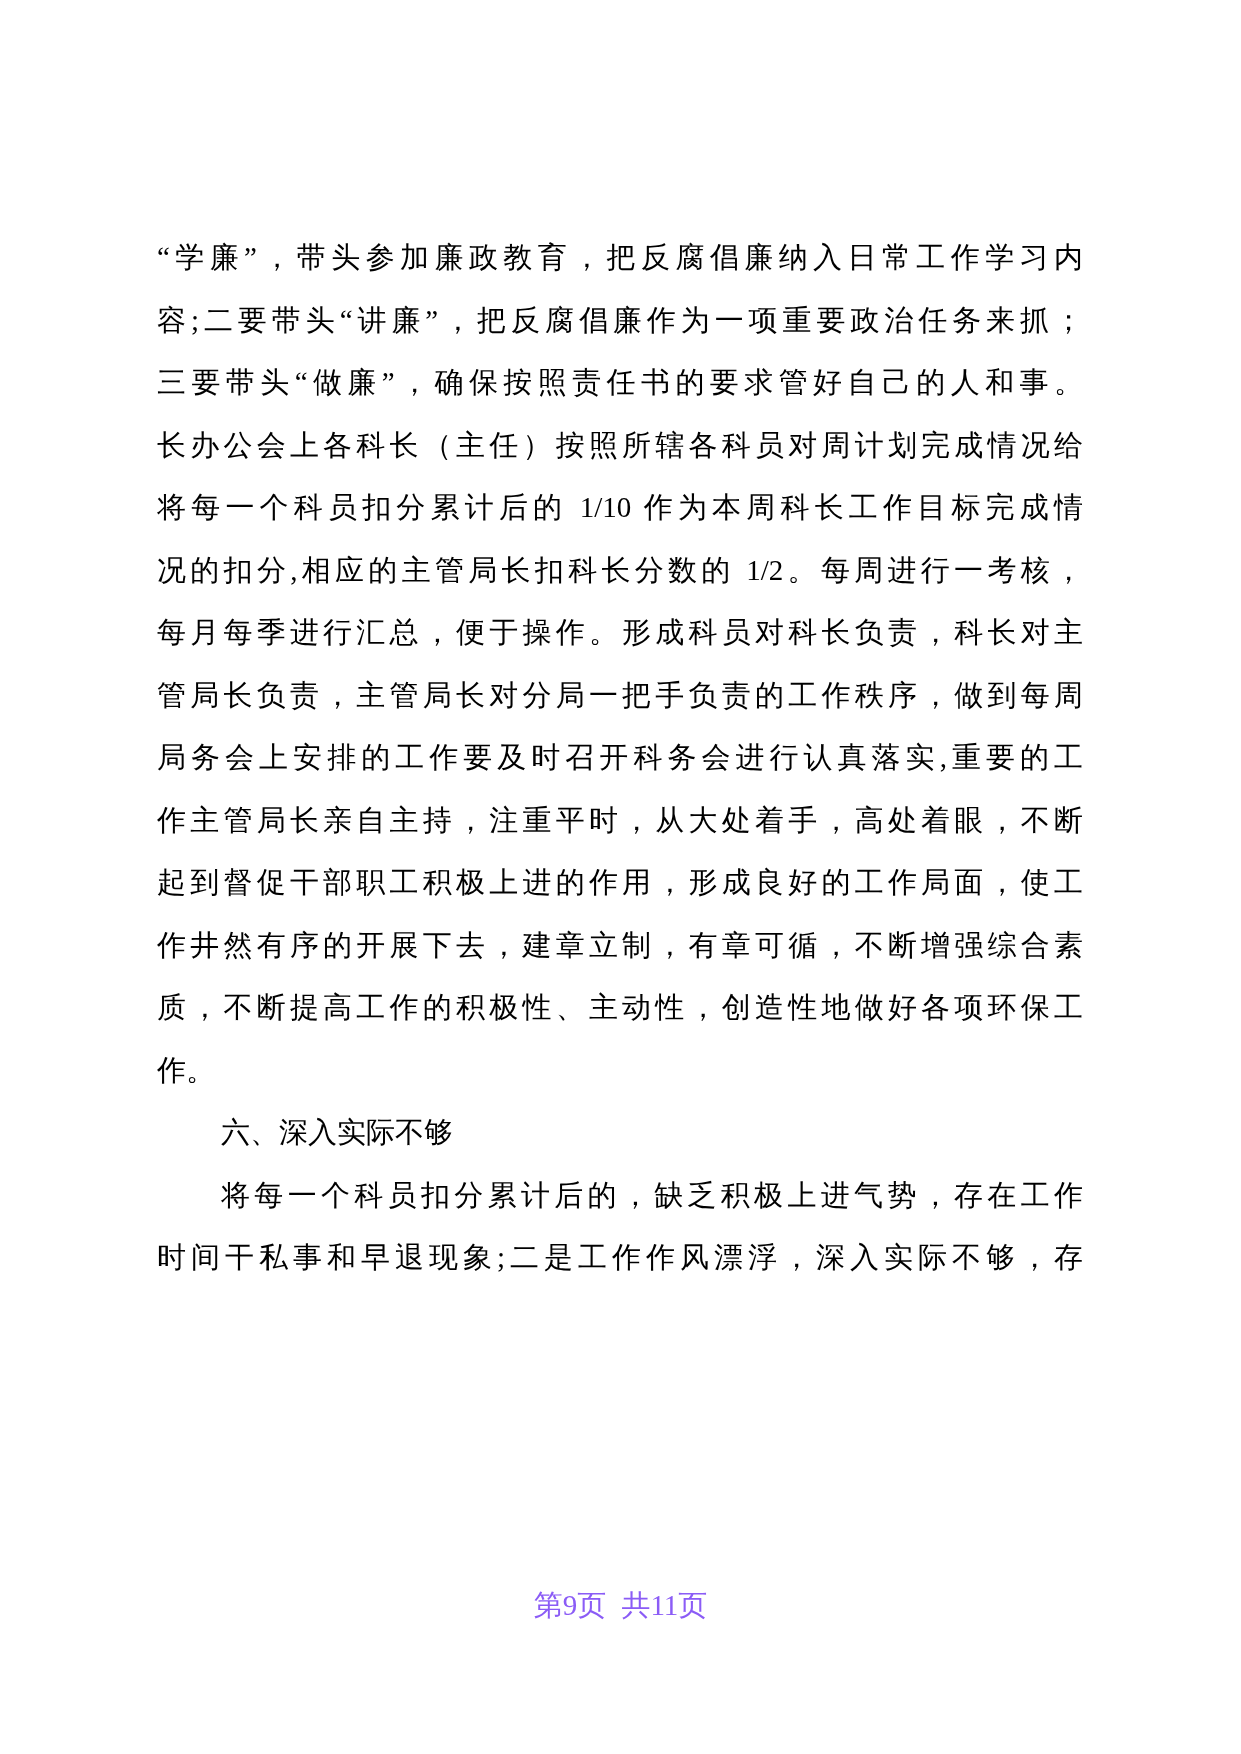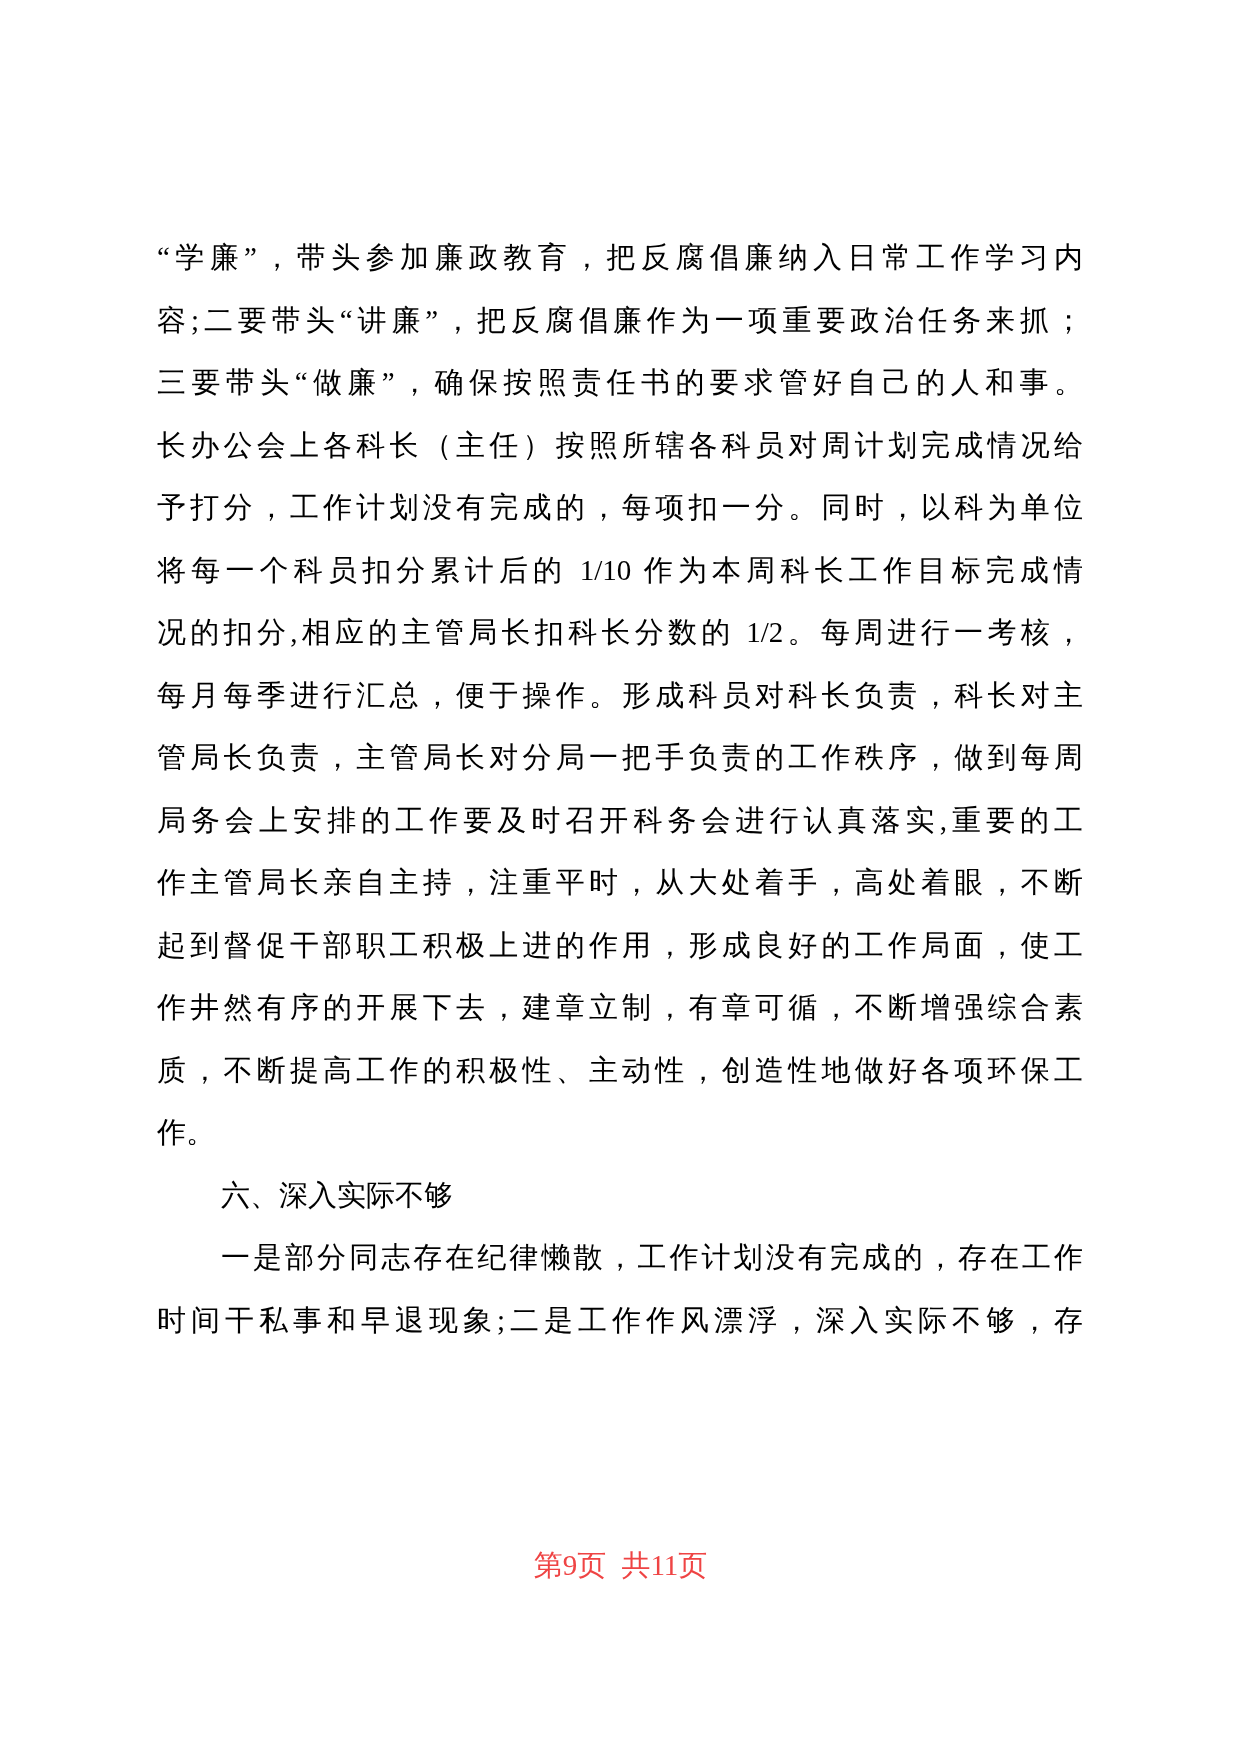--- a/index.html
+++ b/index.html
@@ -33,49 +33,48 @@
   .line.fill {
     text-align: justify;
     text-align-last: justify;
   }
   .line.indent {
     text-indent: 64px;
   }
   .footer {
     position: absolute;
     left: 0;
-    top: 1544px;
+    top: 1584px;
     width: 100%;
     text-align: center;
     font-size: 29px;
     line-height: 42px;
     word-spacing: 8px;
-    color: #ef4444;
+    color: #8b5cf6;
   }
 </style>
 </head>
 <body>
 
 <div class="page">
   <div class="content">
       <div class="line fill">“学廉”，带头参加廉政教育，把反腐倡廉纳入日常工作学习内</div>
       <div class="line fill">容;二要带头“讲廉”，把反腐倡廉作为一项重要政治任务来抓；</div>
       <div class="line fill">三要带头“做廉”，确保按照责任书的要求管好自己的人和事。</div>
       <div class="line fill">长办公会上各科长（主任）按照所辖各科员对周计划完成情况给</div>
-      <div class="line fill">予打分，工作计划没有完成的，每项扣一分。同时，以科为单位</div>
       <div class="line fill">将每一个科员扣分累计后的 1/10 作为本周科长工作目标完成情</div>
       <div class="line fill">况的扣分,相应的主管局长扣科长分数的 1/2。每周进行一考核，</div>
       <div class="line fill">每月每季进行汇总，便于操作。形成科员对科长负责，科长对主</div>
       <div class="line fill">管局长负责，主管局长对分局一把手负责的工作秩序，做到每周</div>
       <div class="line fill">局务会上安排的工作要及时召开科务会进行认真落实,重要的工</div>
       <div class="line fill">作主管局长亲自主持，注重平时，从大处着手，高处着眼，不断</div>
       <div class="line fill">起到督促干部职工积极上进的作用，形成良好的工作局面，使工</div>
       <div class="line fill">作井然有序的开展下去，建章立制，有章可循，不断增强综合素</div>
       <div class="line fill">质，不断提高工作的积极性、主动性，创造性地做好各项环保工</div>
       <div class="line">作。</div>
       <div class="line indent">六、深入实际不够</div>
-      <div class="line indent fill">一是部分同志存在纪律懒散，工作计划没有完成的，存在工作</div>
+      <div class="line indent fill">将每一个科员扣分累计后的，缺乏积极上进气势，存在工作</div>
       <div class="line fill">时间干私事和早退现象;二是工作作风漂浮，深入实际不够，存</div>
     </div>
   <div class="footer">
     <span>第9页 共11页</span>
   </div>
 </div>
 
 </body></html>

